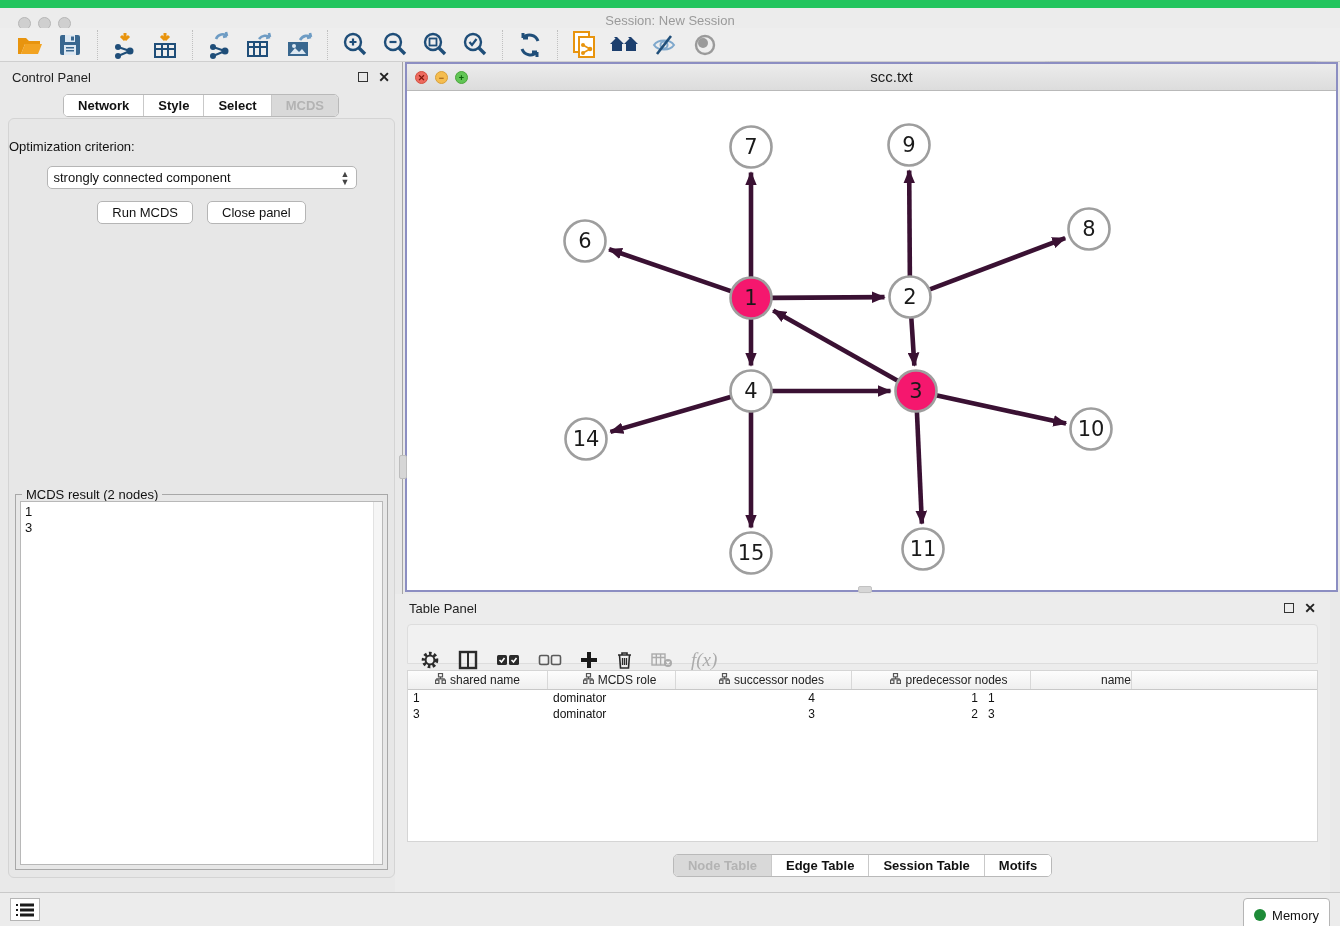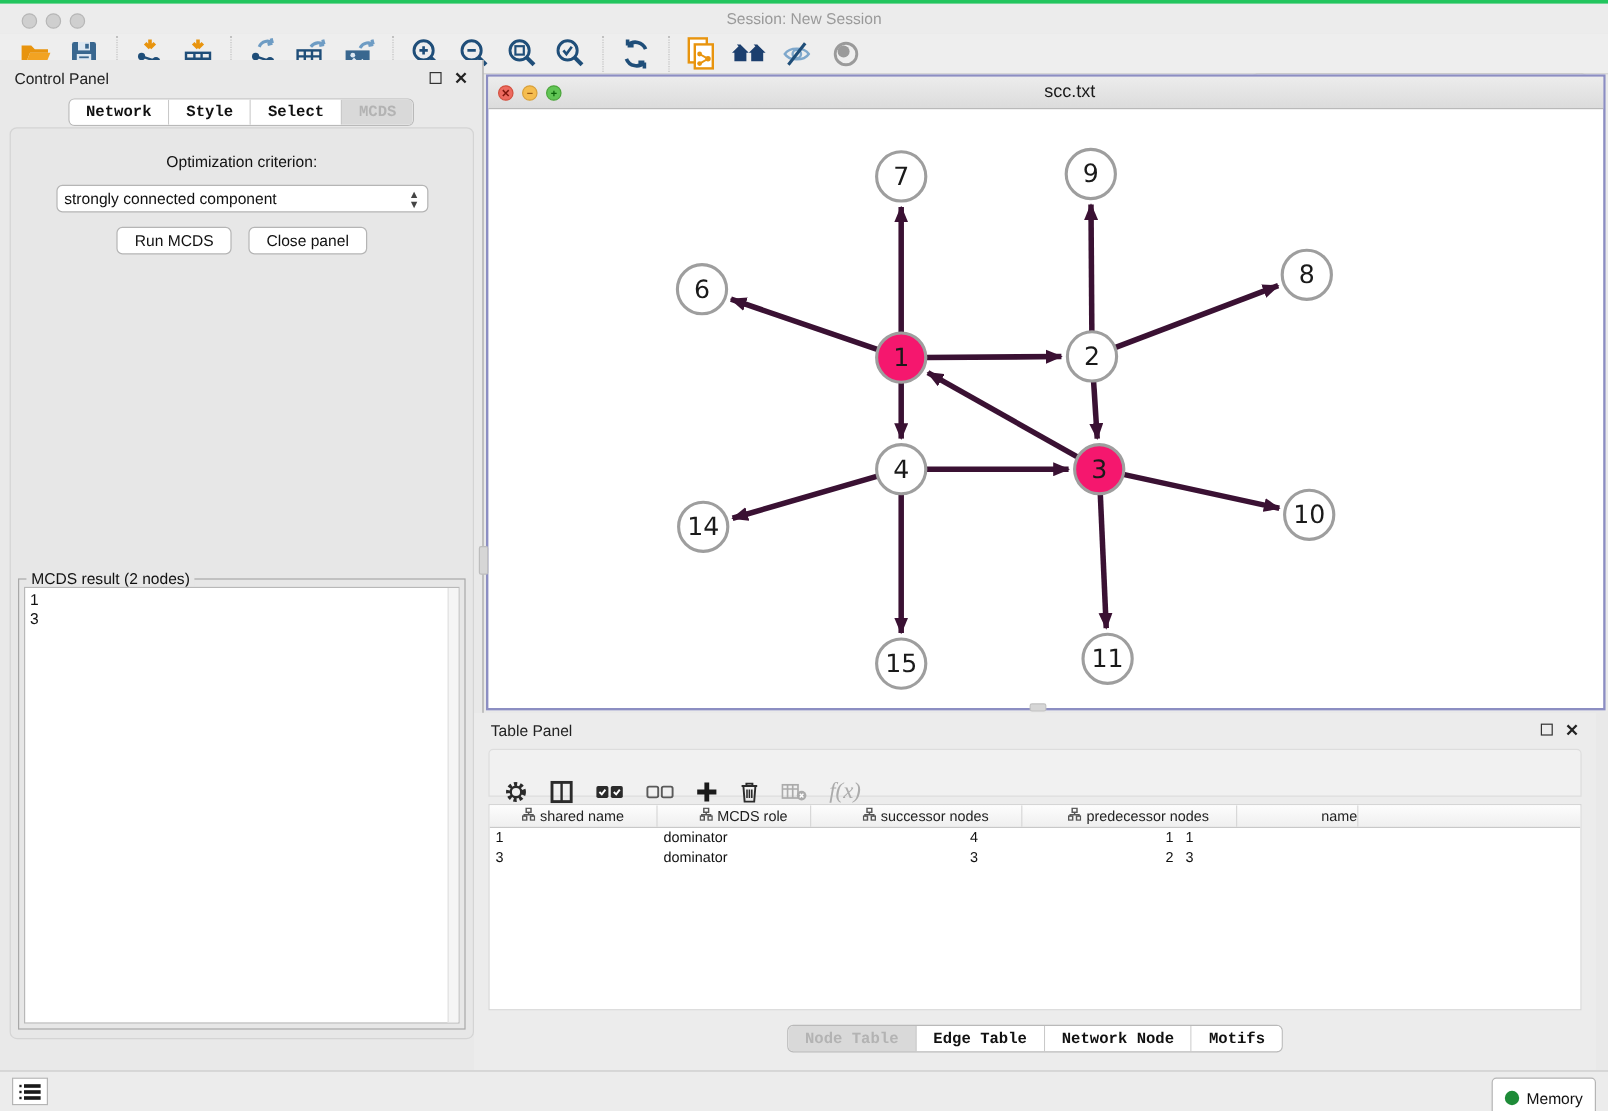--- a/index.html
+++ b/index.html
@@ -1,43 +1,43 @@
 <!DOCTYPE html>
 <html><head>
 <meta charset="utf-8">
 <style>
   * { margin:0; padding:0; box-sizing:border-box; }
   html,body { width:1340px; height:926px; font-family:"Liberation Sans",sans-serif; background:#E9E9E9; overflow:hidden; }
   .abs { position:absolute; }
 
   
-  #titlebar { left:0; top:0; width:1340px; height:28px; background:#ECECEC; border-top:3px solid #22c55e; }
+  #titlebar { left:0; top:0; width:1340px; height:28px; background:#ECECEC; border-top:8px solid #22c55e; }
   .mac-dot { width:13px; height:13px; border-radius:50%; background:#CFCFCF; border:1px solid #B6B6B6; display:inline-block; margin-right:7px; }
   #title-dots { position:absolute; left:18px; top:8px; }
   #session-title { width:100%; text-align:center; line-height:25px; font-size:13px; color:#9A9A9A; }
 
   
   #toolbar { left:0; top:28px; width:1340px; height:34px; background:#EEEEEE; border-bottom:1px solid #CFCFCF; display:flex; align-items:center; padding-left:10px; }
   .tbi { width:34px; height:30px; display:flex; align-items:center; justify-content:center; margin:0 3px; }
   .tbsep { width:1px; height:30px; border-left:1px dotted #C0C0C0; margin:0 7px; }
   #search-wrap { position:absolute; right:12px; top:33px; width:290px; height:23px; background:#FFF; border:1px solid #C4C4C4; border-radius:12px; display:flex; align-items:center; padding-left:8px; }
 
   
-  #control-panel { left:0; top:50px; width:403px; height:830px; background:#E9E9E9; border-right:1px solid #A6A6A6; }
+  #control-panel { left:0; top:62px; width:403px; height:830px; background:#E9E9E9; border-right:1px solid #A6A6A6; }
   #cp-header { height:30px; display:flex; align-items:center; padding:0 12px; font-size:13px; color:#222; }
   .panel-winbtns { margin-left:auto; display:flex; gap:10px; align-items:center; }
   .float-btn { width:10px; height:10px; border:1.5px solid #333; display:inline-block; }
   .close-btn { font-size:14px; font-weight:bold; color:#222; line-height:10px; }
   .tabgroup { display:flex; background:#FFF; border:1px solid #B9B9B9; border-radius:5px; overflow:hidden; font-size:13px; }
-  .tabgroup .tab { padding:3px 14px; border-right:1px solid #C9C9C9; color:#111; font-weight:600; background:#FFF; white-space:nowrap;font-family:Liberation Mono, monospace; }
+  .tabgroup .tab { padding:3px 14px; border-right:1px solid #C9C9C9; color:#111; font-weight:600; background:#FFF; white-space:nowrap; }
   .tabgroup .tab:last-child { border-right:none; }
   .tabgroup .tab.sel { background:#D9D9D9; color:#B3B3B3; }
   #cp-tabs-row { display:flex; justify-content:center; margin-top:2px; }
   #cp-inner { position:absolute; left:8px; top:56px; width:387px; height:760px; background:#E7E7E7; border:1px solid #D4D4D4; border-radius:6px; }
-  #opt-label { text-align:center; margin-top:20px; font-size:13px; color:#111; }
+  #opt-label { text-align:left; margin-top:20px; font-size:13px; color:#111; }
   #opt-select { margin:12px auto 0; width:310px; height:23px; background:#FFF; border:1px solid #B5B5B5; border-radius:5px; display:flex; align-items:center; font-size:13px; color:#111; padding:0 6px; }
   #opt-select .chev { margin-left:auto; font-size:9px; color:#444; line-height:8px; text-align:center; }
   #cp-buttons { display:flex; justify-content:center; gap:14px; margin-top:12px; }
   .btn { background:#FFF; border:1px solid #B5B5B5; border-radius:5px; font-size:13px; color:#111; padding:3px 14px; }
   #result-box { position:absolute; left:6px; top:375px; width:373px; height:376px; border:1px solid #A8A8A8; }
   #result-legend { position:absolute; left:6px; top:-8px; background:#E7E7E7; padding:0 4px; font-size:13px; color:#111; }
   #result-text { position:absolute; left:4px; top:6px; right:4px; bottom:4px; background:#FFF; border:1px solid #B8B8B8; font-size:13px; color:#111; padding:2px 4px; line-height:16px; white-space:pre; }
   #result-scroll { position:absolute; right:0; top:0; width:9px; height:100%; background:#F5F5F5; border-left:1px solid #E2E2E2; }
   #vsplit-handle { left:399px; top:455px; width:8px; height:24px; background:#D6D6D6; border:1px solid #BDBDBD; border-radius:2px; z-index:5; }
 
@@ -429,21 +429,21 @@
           <div class="tcell" style="width: 160px; text-align: right;">3</div>
           <div class="tcell" style="width: 163px; text-align: right;">2</div>
           <div class="tcell" style="width: 85px; text-align: left;">3</div>
         </div>
       </div>
   </div>
   <div id="tp-tabs-row">
       <div class="tabgroup" id="tp-tabs">
         <span class="tab sel">Node Table</span>
         <span class="tab">Edge Table</span>
-        <span class="tab">Network Node</span>
+        <span class="tab">Session Table</span>
         <span class="tab">Motifs</span>
       </div>
     </div>
 </div>
 
 <div id="statusbar" class="abs">
   <span id="list-btn">
     <svg width="18" height="14" viewBox="0 0 18 14">
         <g fill="#1A1A1A">
           <rect x="0" y="1" width="2" height="2"></rect>

